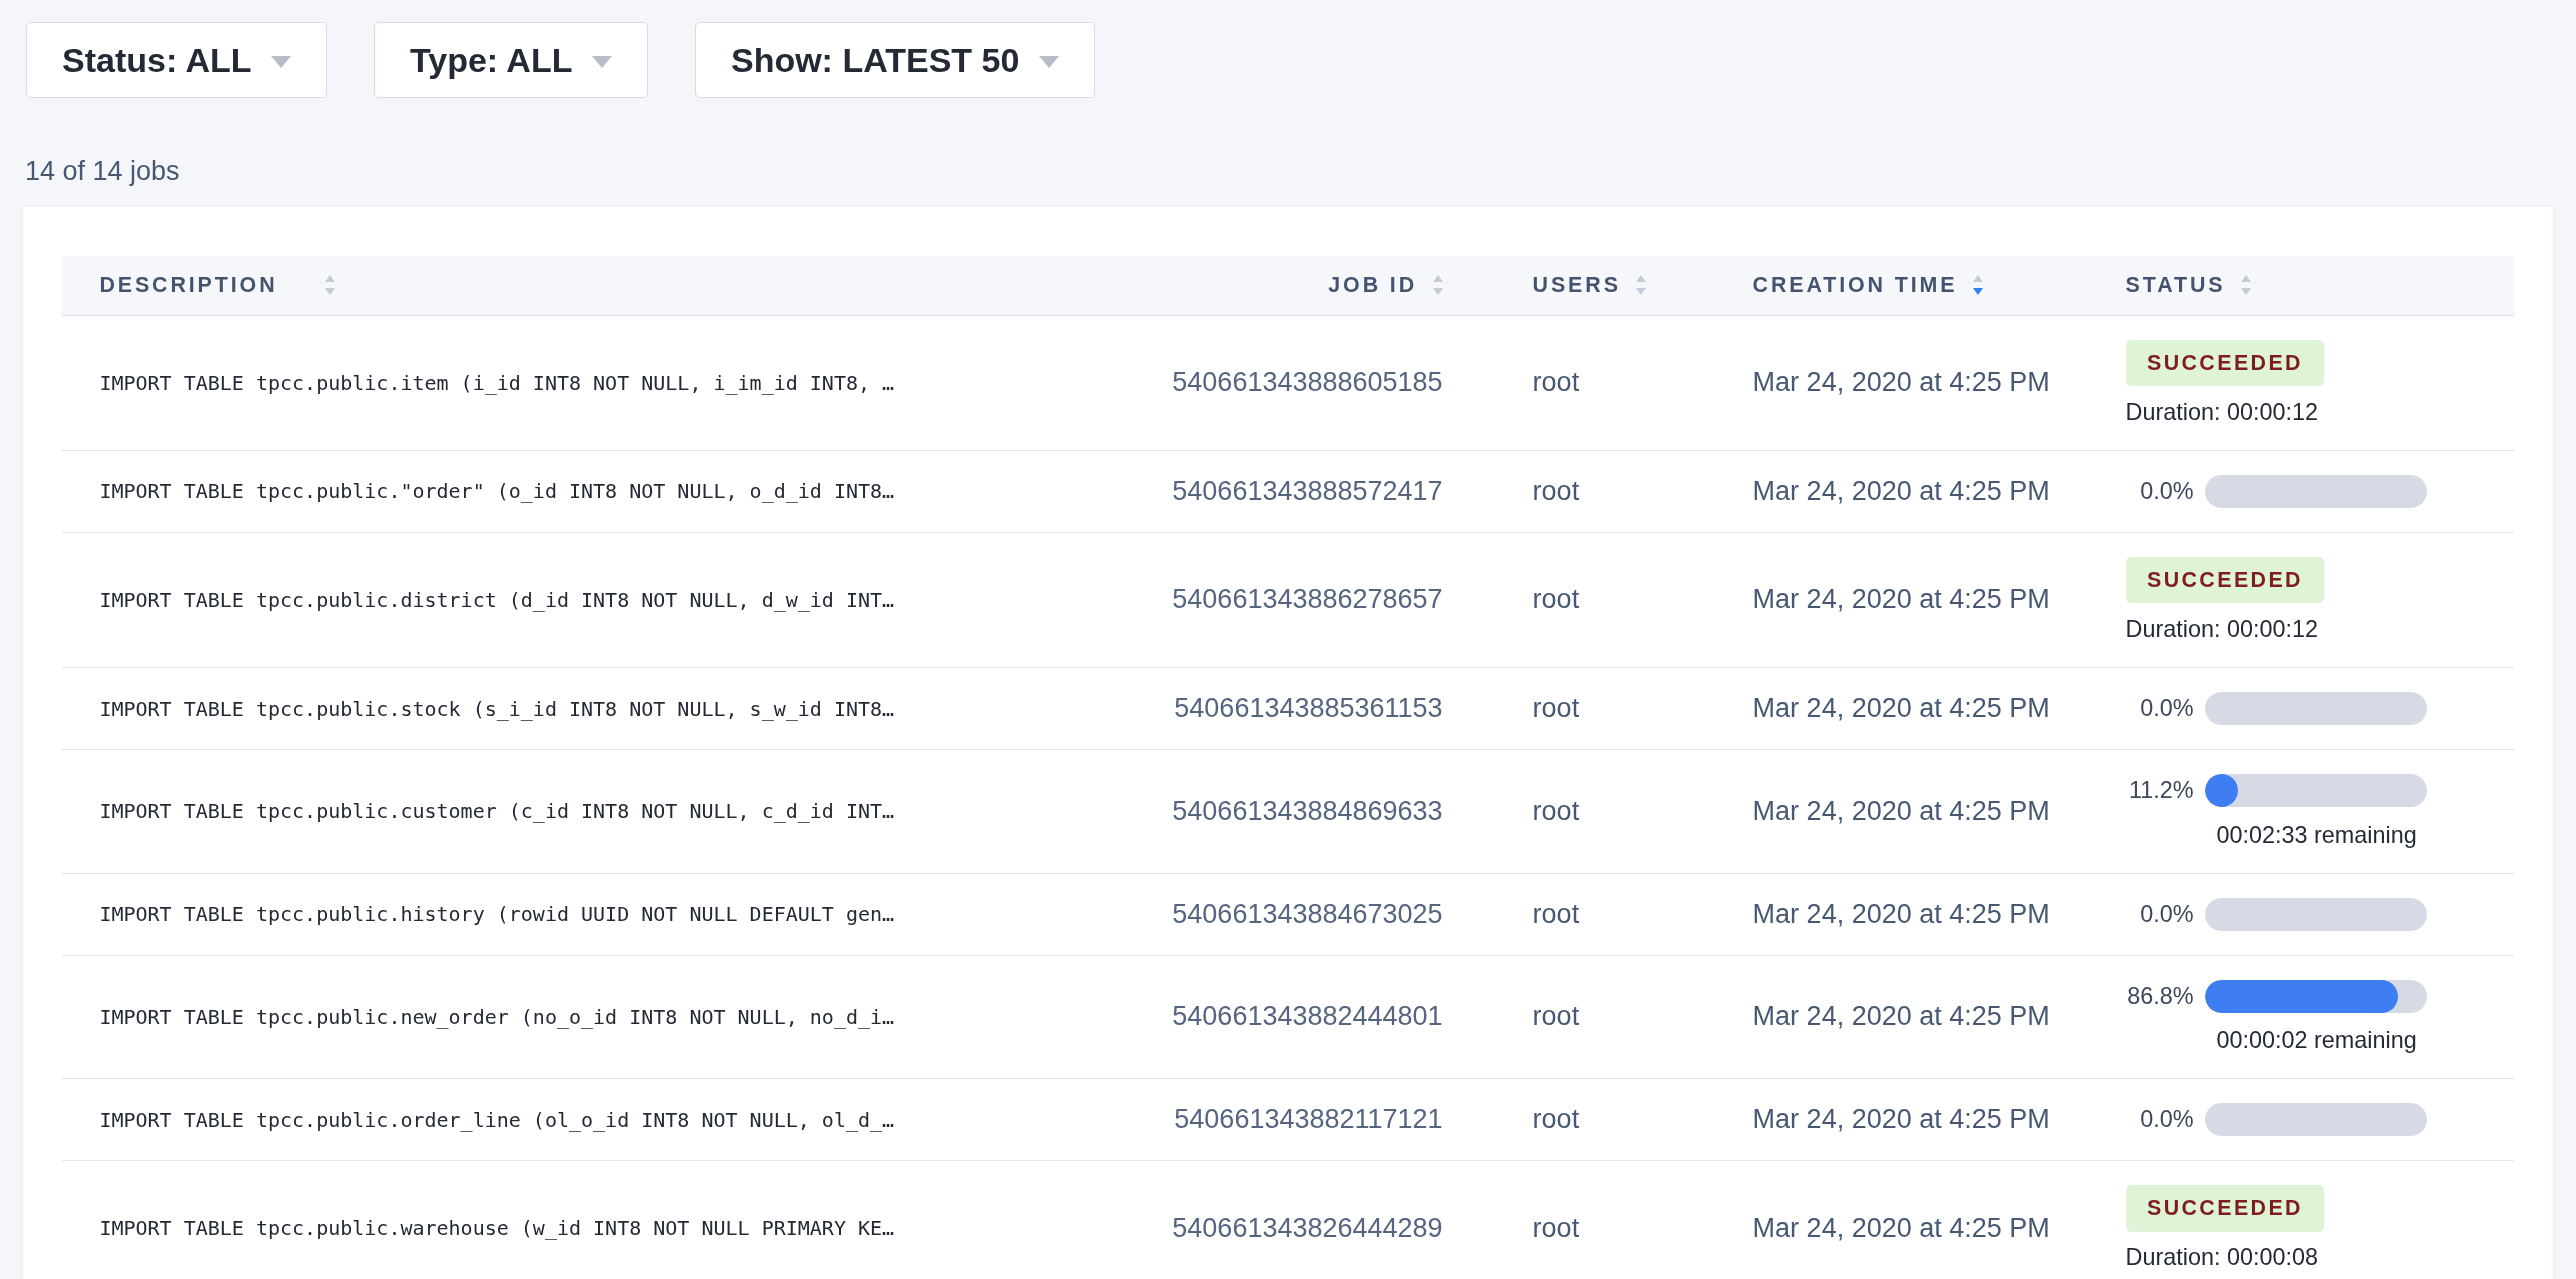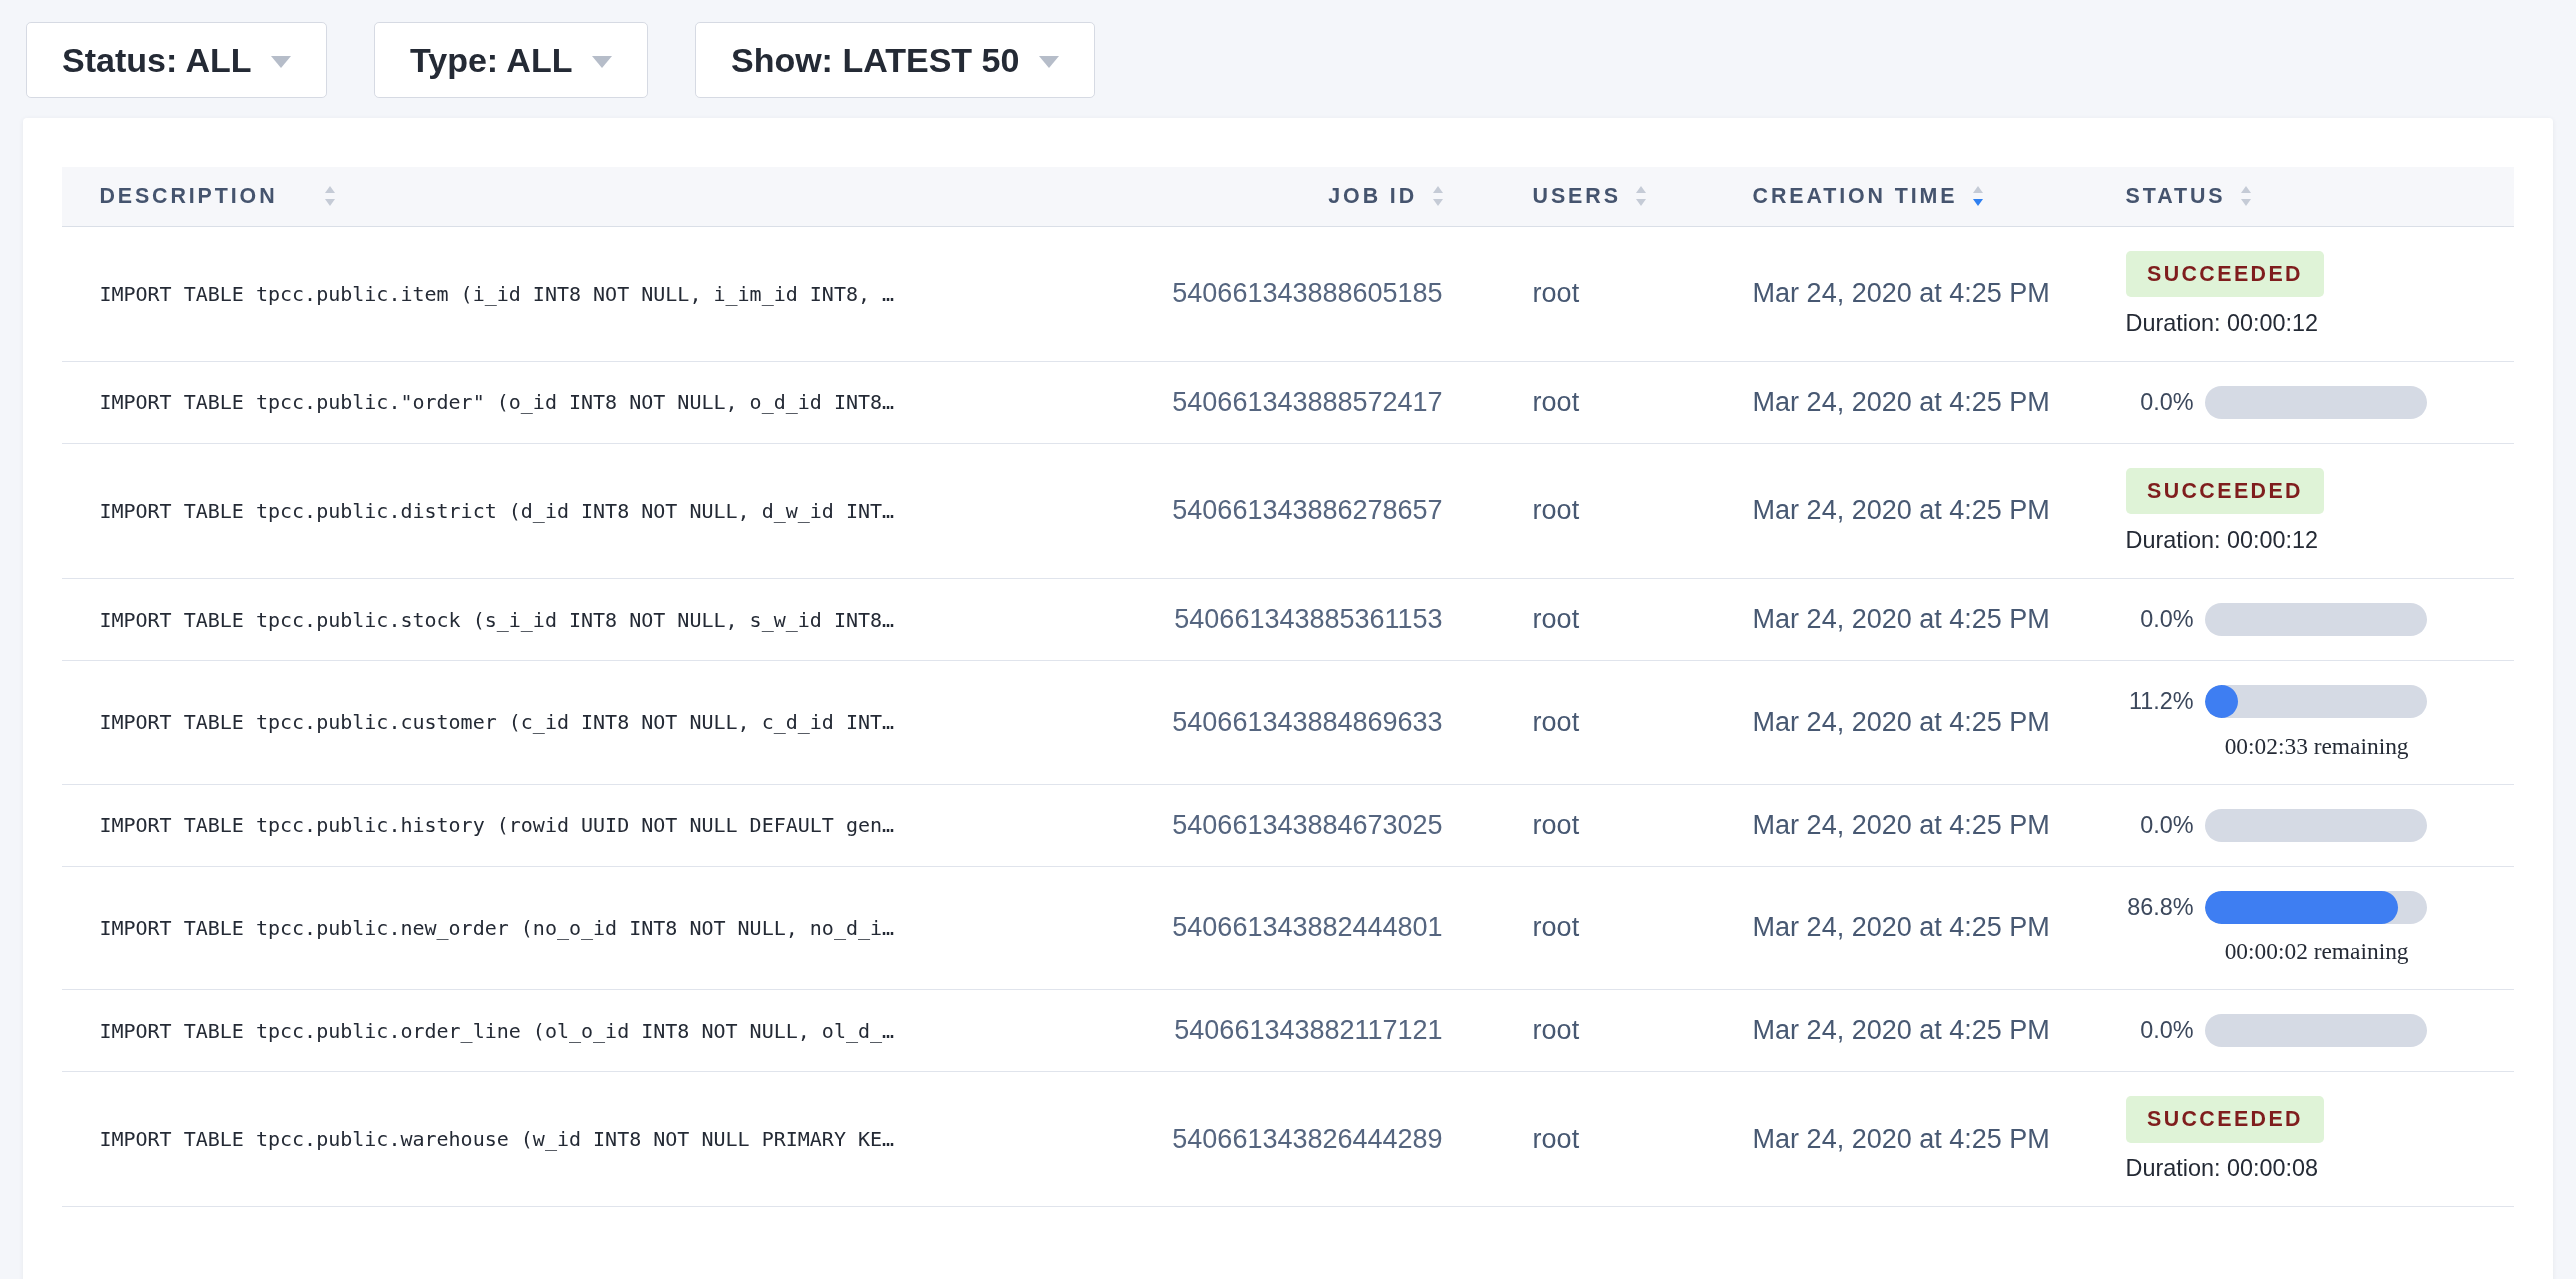--- a/index.html
+++ b/index.html
@@ -88,21 +88,21 @@
 
   .progress-line { display: flex; align-items: center; }
   .pct { width: 68px; text-align: right; margin-right: 11.7px; font-size: 23.4px; color: #3c485c; }
   .bar {
     width: 222px; height: 33px; border-radius: 16.6px;
     background: #d5dae4; overflow: hidden;
   }
   .fill { height: 100%; border-radius: 16.6px; background: #3e7ef2; min-width: 33px; }
   .remaining {
     margin-left: 80px; width: 222px; text-align: center;
-    margin-top: 14.6px; font-size: 23.4px; color: #242a35; white-space: nowrap; font-family: Liberation Serif, serif;
+    margin-top: 14.6px; font-size: 23.4px; color: #242a35; white-space: nowrap;
   }
 </style>
 </head>
 <body>
 
 <div class="page">
 
   <div class="filters">
     <button class="dropdown">
       <span>Status: ALL</span>
@@ -111,20 +111,21 @@
     <button class="dropdown">
       <span>Type: ALL</span>
       <span class="caret"></span>
     </button>
     <button class="dropdown">
       <span>Show: LATEST 50</span>
       <span class="caret"></span>
     </button>
   </div>
 
+  <div class="summary">14 of 14 jobs</div>
 
   <div class="card">
     <div class="thead" id="thead">
         <div class="th th-description">
           <span>DESCRIPTION</span>
           <span class="sort">
             <i class="tri-up"></i>
             <i class="tri-down"></i>
           </span>
         </div>

